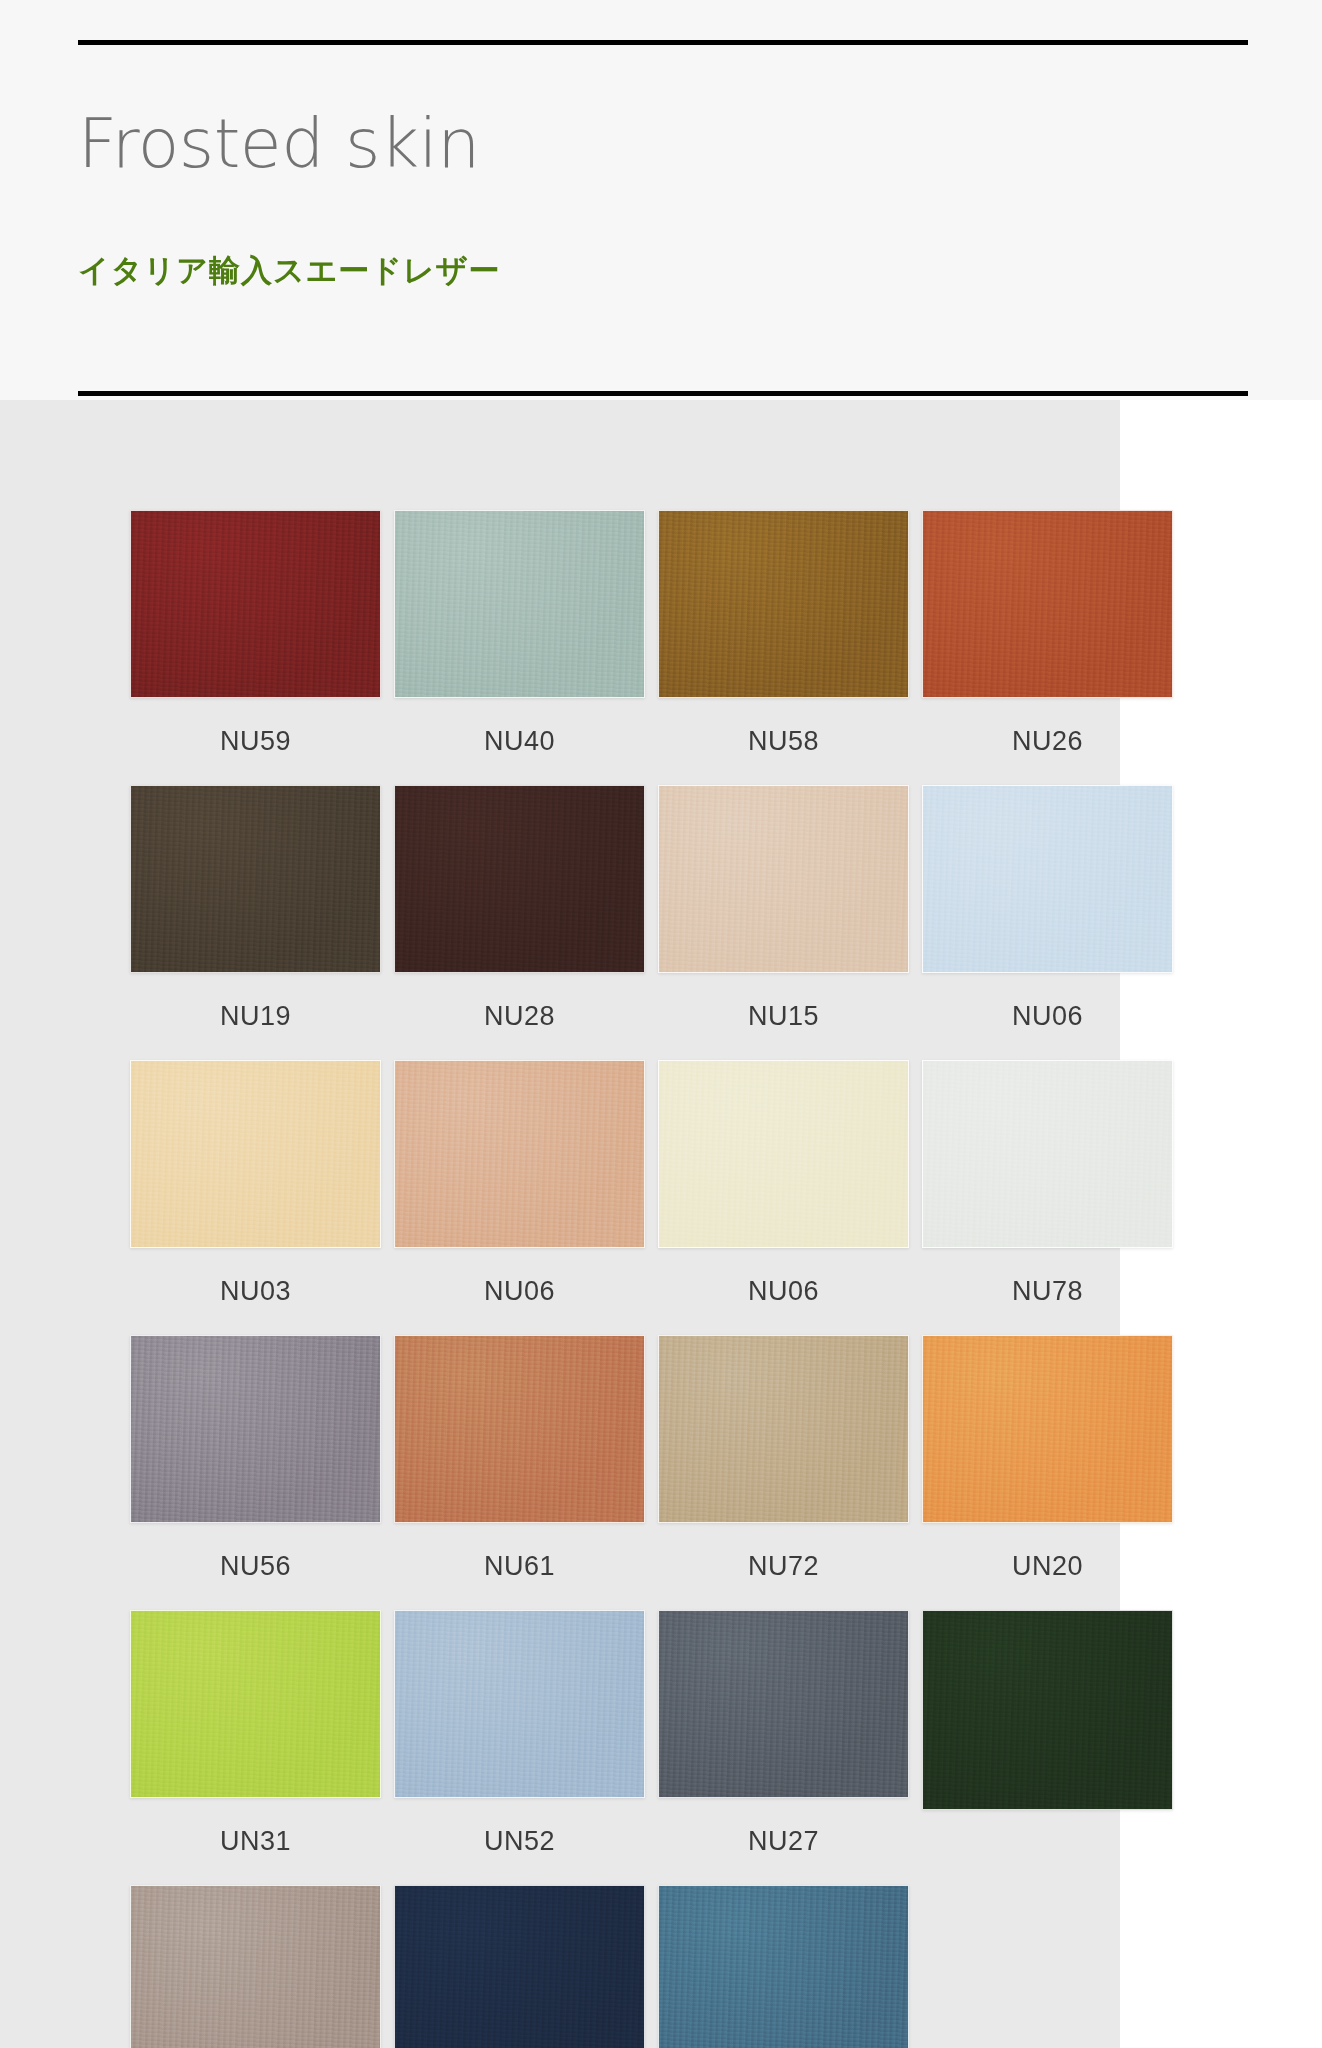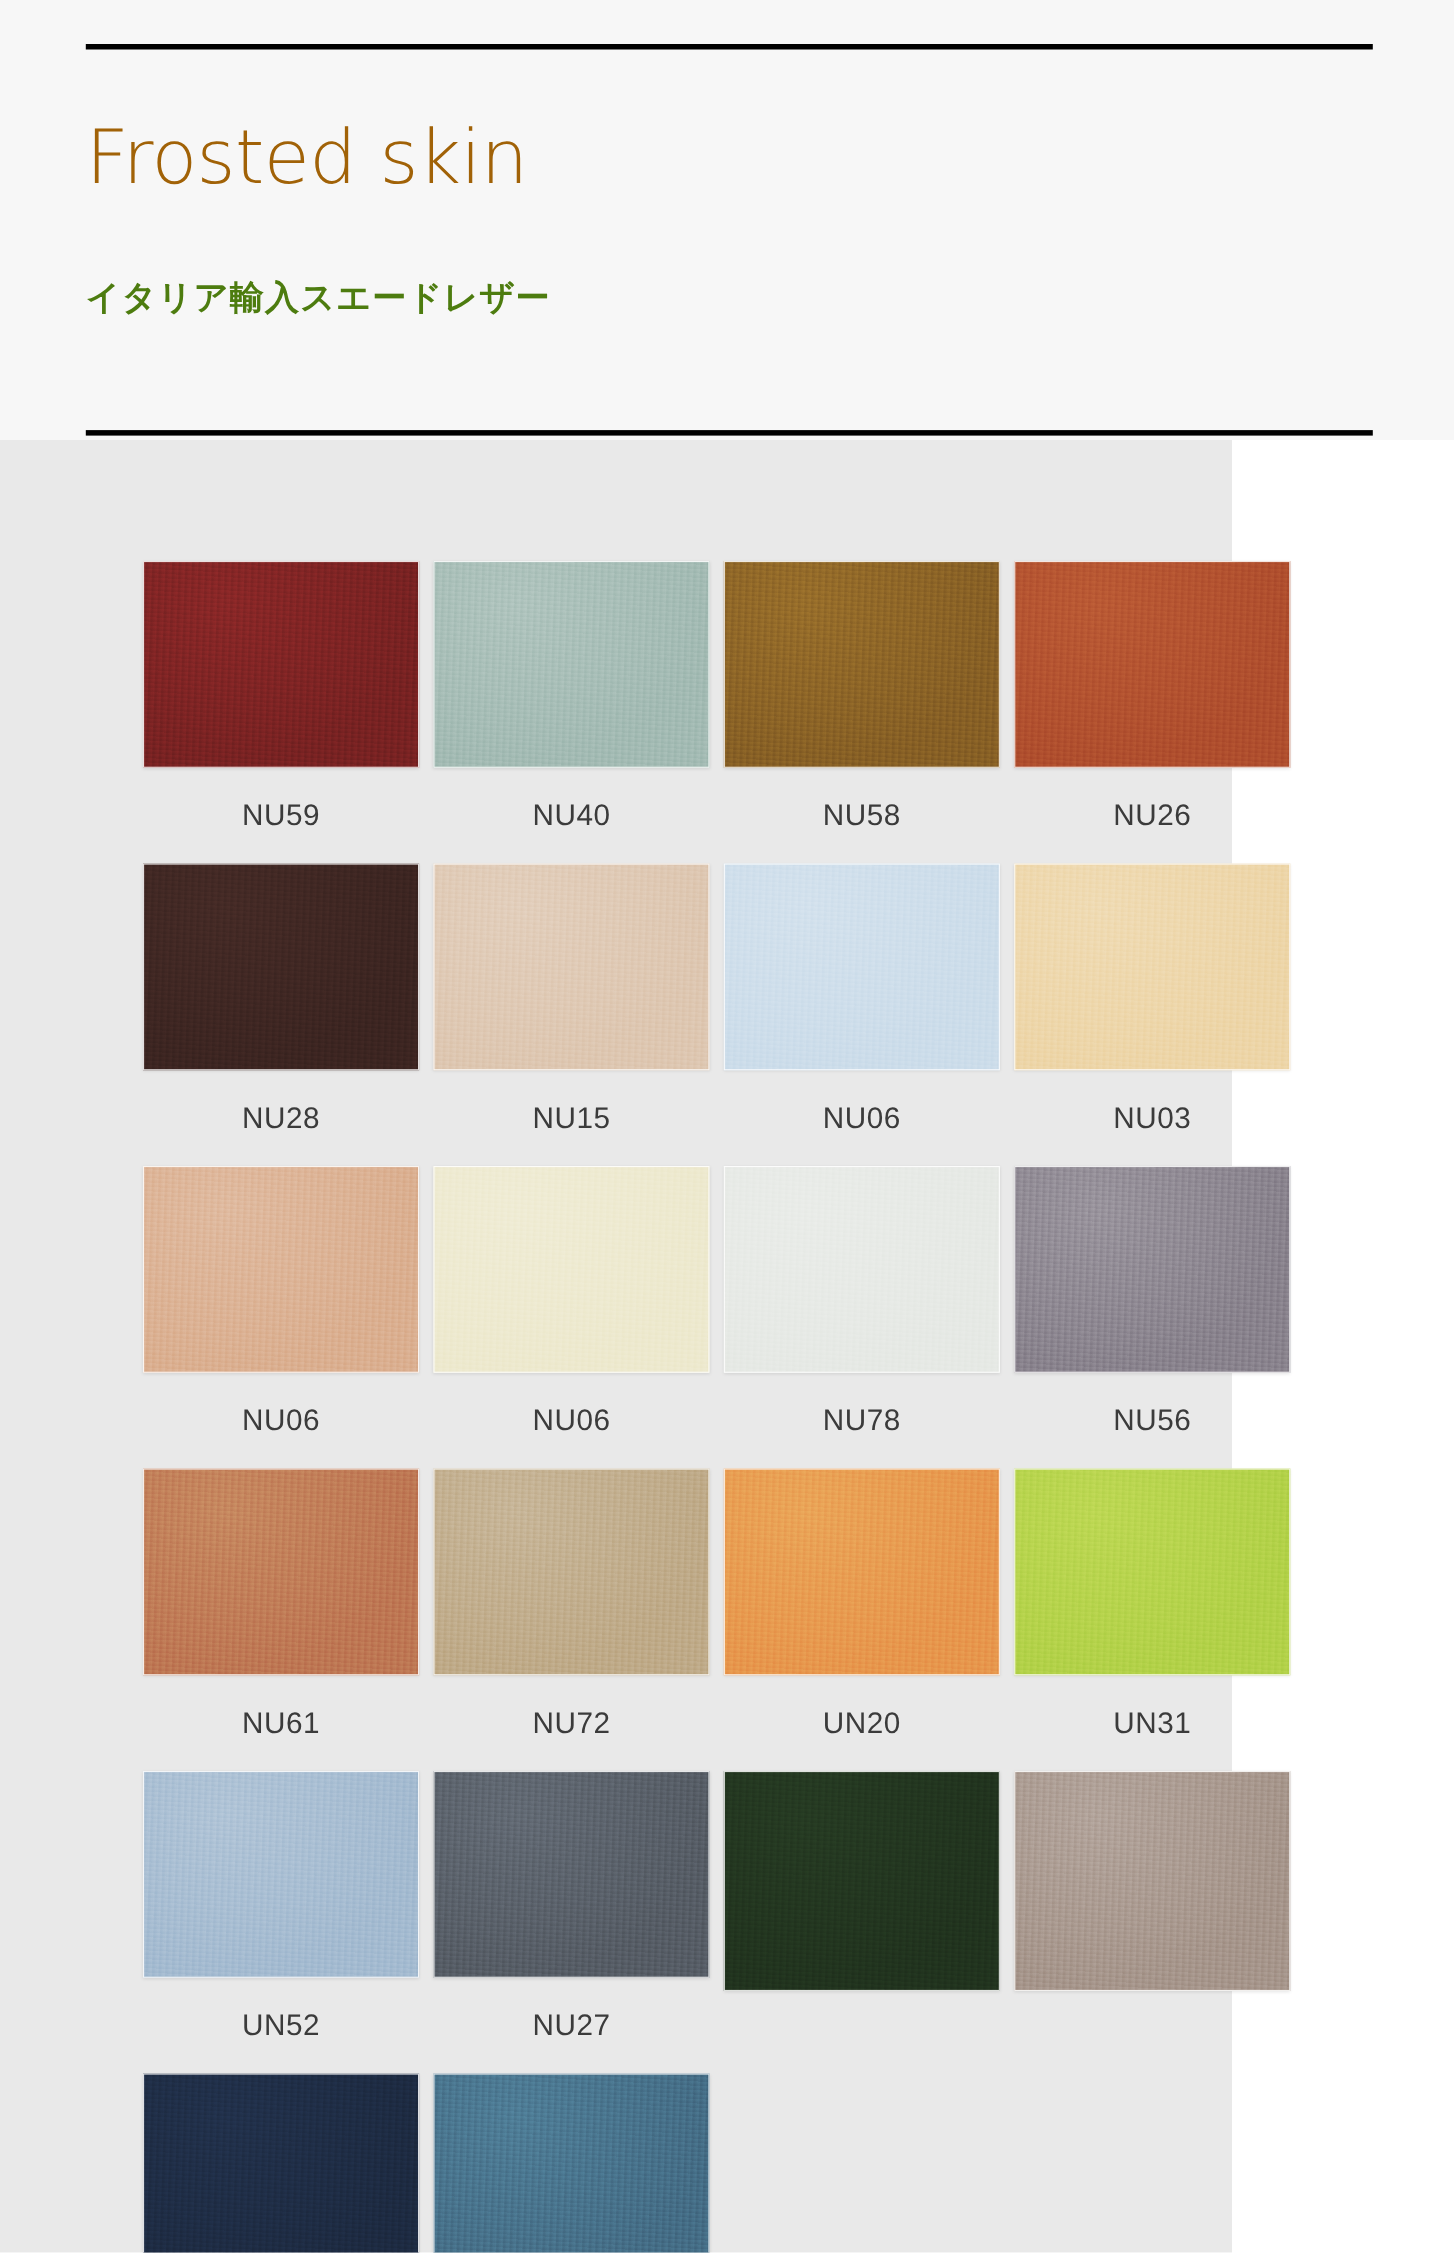--- a/index.html
+++ b/index.html
@@ -40,21 +40,21 @@
   .rule-bottom { top: 391px; }
 
   .title {
     position: absolute;
     left: 78px;
     top: 110px;
     font-size: 68px;
     line-height: 1.0;
     font-weight: 300;
     letter-spacing: -0.5px;
-    color: #a16207;
+    color: #737373;
     font-family: "DejaVu Sans", "Liberation Sans", sans-serif;
     white-space: nowrap;
   }
 
   .subtitle {
     position: absolute;
     left: 78px;
     top: 250px;
     font-size: 31px;
     font-weight: 700;
@@ -160,20 +160,24 @@
         </div>
         <div class="cell">
           <div class="swatch" title="NU58" style="background-color: rgb(139, 99, 38);"></div>
           <div class="label">NU58</div>
         </div>
         <div class="cell">
           <div class="swatch" title="NU26" style="background-color: rgb(178, 81, 47);"></div>
           <div class="label">NU26</div>
         </div>
         <div class="cell">
+          <div class="swatch" title="NU19" style="background-color: rgb(74, 64, 51);"></div>
+          <div class="label">NU19</div>
+        </div>
+        <div class="cell">
           <div class="swatch" title="NU28" style="background-color: rgb(62, 38, 34);"></div>
           <div class="label">NU28</div>
         </div>
         <div class="cell">
           <div class="swatch" title="NU15" style="background-color: rgb(223, 201, 180);"></div>
           <div class="label">NU15</div>
         </div>
         <div class="cell">
           <div class="swatch" title="NU06" style="background-color: rgb(206, 222, 235);"></div>
           <div class="label">NU06</div>

